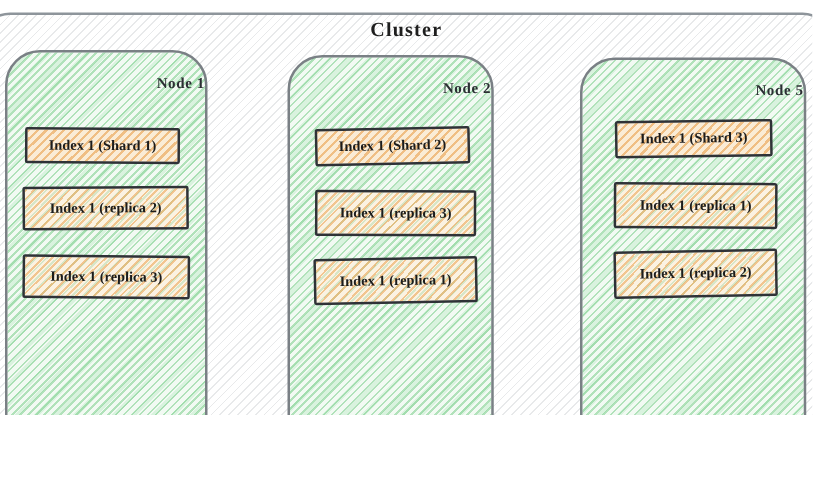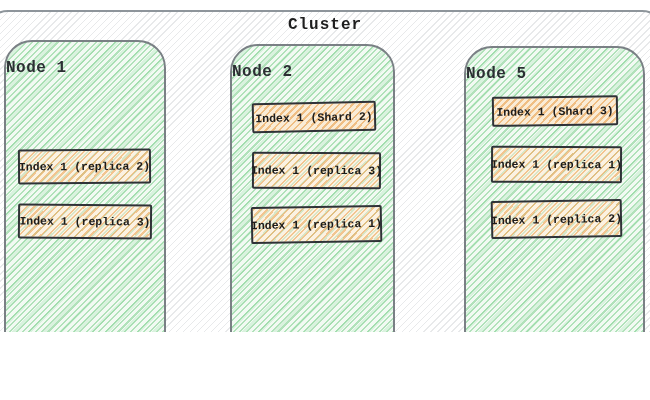--- a/index.html
+++ b/index.html
@@ -2,21 +2,21 @@
 <html><head>
 <meta charset="utf-8">
 <style>
   html, body { margin: 0; padding: 0; background: #ffffff; }
   .canvas {
     position: relative;
     width: 650px;
     height: 332px;
     overflow: hidden;
     background: #ffffff;
-    font-family: Liberation Mono, monospace;
+    font-family: Liberation Serif, serif;
     color: #1f2328;
   }
   
   .cluster {
     position: absolute;
     left: -16px;
     top: 10px;
     width: 682px;
     height: 382px;
     border: 2px solid #8e959b;
@@ -53,22 +53,22 @@
         transparent 3px, transparent 11px),
       #f2faf3;
   }
   .n1 { left: 18px;  top: 28px; width: 162px; height: 324px; }
   .n2 { left: 244px; top: 32px; width: 165px; height: 320px; padding-left: 44px; }
   .n3 { left: 478px; top: 34px; width: 181px; height: 324px; }
   .node-title {
     position: absolute;
     left: 0; right: 0;
     top: 17px;
-    text-align: left;
-    font-size: 16px;
+    text-align: right;
+    font-size: 12px;
     font-weight: bold;
     letter-spacing: 0.5px;
     color: #2b2f33;
   }
   
   .box {
     position: absolute;
     box-sizing: border-box;
     border: 2px solid #2f3237;
     border-radius: 2px;
@@ -108,20 +108,21 @@
 </style>
 </head>
 <body>
 
 <div class="canvas">
   <div class="cluster">
     <div class="cluster-title">Cluster</div>
 
     <div class="node n1">
       <div class="node-title">Node 1</div>
+      <div class="box shard b1">Index 1 (Shard 1)</div>
       <div class="box replica b2">Index 1 (replica 2)</div>
       <div class="box replica b3">Index 1 (replica 3)</div>
     </div>
 
     <div class="node n2">
       <div class="node-title">Node 2</div>
       <div class="box shard b1">Index 1 (Shard 2)</div>
       <div class="box replica b2">Index 1 (replica 3)</div>
       <div class="box replica b3">Index 1 (replica 1)</div>
     </div>

